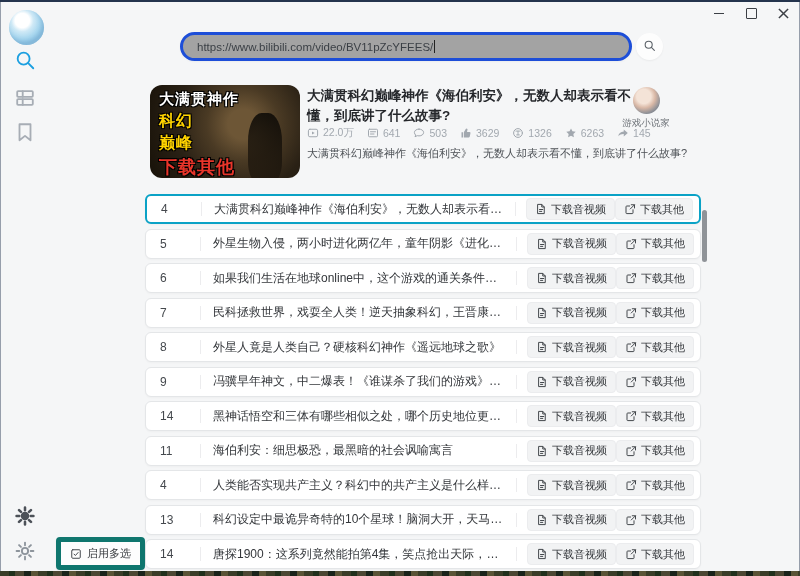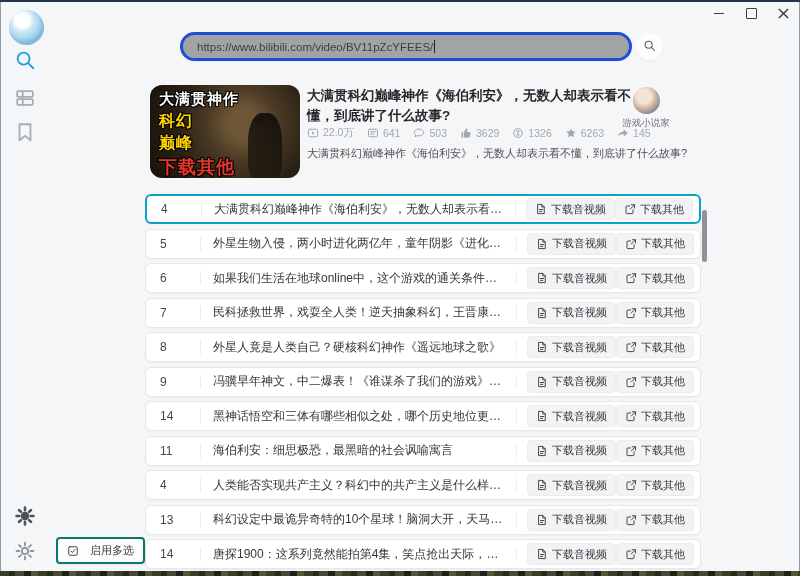--- a/index.html
+++ b/index.html
@@ -64,22 +64,22 @@
   .row-num{width:40px;padding-left:14px;font-size:12px;color:#44484d;flex:none;}
   .vdiv{width:1px;height:14px;background:#ececee;flex:none;}
   .row-title{flex:1;margin:0 10px 0 12px;font-size:12px;color:#33363a;white-space:nowrap;overflow:hidden;text-overflow:ellipsis;}
   .btns{display:flex;align-items:flex-end;margin:0 6px 0 10px;flex:none;}
   .dl-btn{display:flex;align-items:center;gap:4px;height:22px;padding:0 8px;background:#f2f3f4;border:1px solid #ebecee;
     border-radius:4px;font-size:11px;color:#33363a;font-family:inherit;cursor:pointer;white-space:nowrap;}
   .dl-btn .ic svg{width:12px;height:12px;display:block;color:#44484d;}
   
   .scroll-thumb{position:absolute;left:702px;top:210px;width:5px;height:52px;background:#8f9398;border-radius:3px;cursor:grab;}
   
-  .multi-btn{position:absolute;left:56px;top:537px;height:23px;display:flex;align-items:center;gap:11px;padding:0 9px;
-    background:#fdfdfd;border:2px solid #0f766e;border-radius:4px;font-size:11px;color:#33363a;cursor:pointer;box-shadow:0 1px 2px rgba(0,0,0,.05);}
+  .multi-btn{position:absolute;left:56px;top:537px;height:23px;display:flex;align-items:center;gap:5px;padding:0 9px;
+    background:#fdfdfd;border:5px solid #0f766e;border-radius:4px;font-size:11px;color:#33363a;cursor:pointer;box-shadow:0 1px 2px rgba(0,0,0,.05);}
   .multi-btn .ic svg{width:12px;height:12px;color:#44484d;display:block;}
 </style>
 </head>
 <body>
 
 <div id="app">
 
   <div class="win-controls">
     <div class="wc">
         <div class="wc-min"></div>

